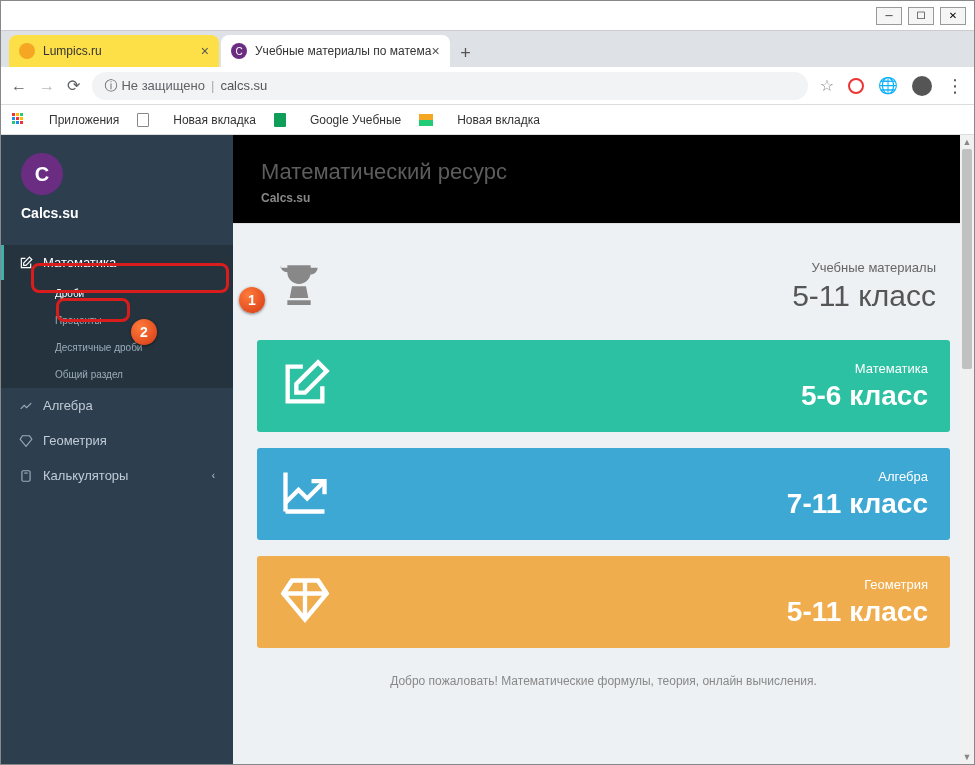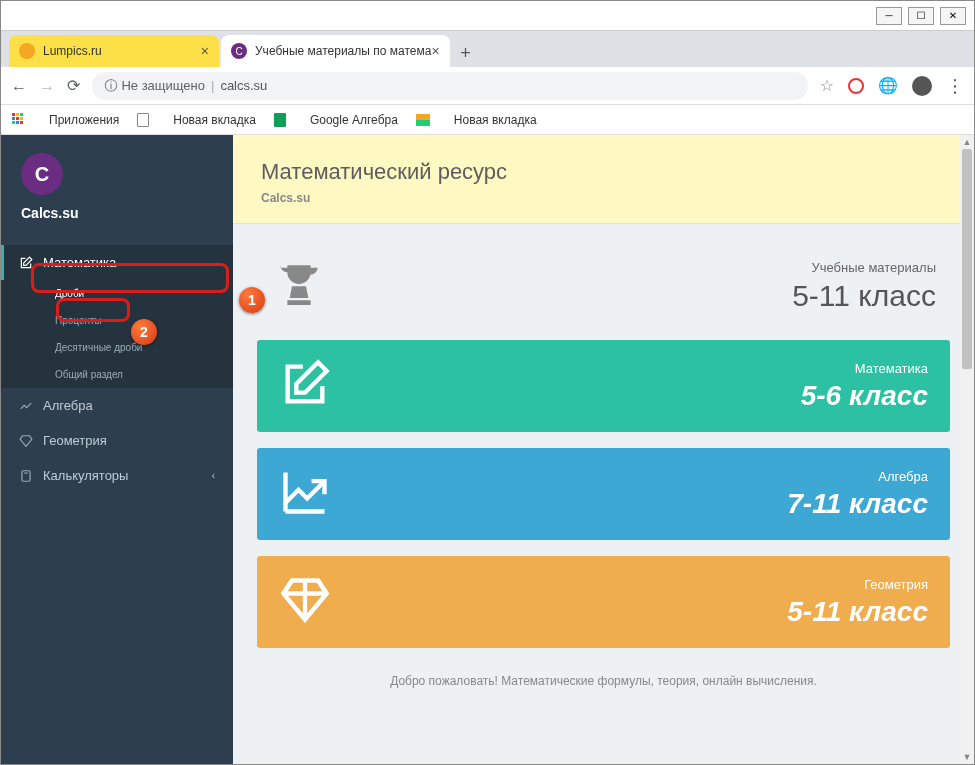--- a/index.html
+++ b/index.html
@@ -49,36 +49,36 @@
 .nav-item { padding: 10px 18px; font-size:13px; color:#c0ccd6; display:flex; align-items:center; gap:10px; cursor:pointer; position:relative; }
 .nav-item.active { background:#25333f; color:#fff; border-left:3px solid #3fb0ac; padding-left:15px; }
 .nav-item .chev { margin-left:auto; font-size:10px; }
 .subnav { background:#25333f; }
 .sub-item { padding: 8px 18px 8px 54px; font-size:10px; color:#9aacb9; cursor:pointer; }
 .sub-item.hl { color:#fff; }
 
 .nav-icon-box { width:14px; height:14px; display:inline-flex; align-items:center; justify-content:center; }
 
 .content { flex:1; background:#eef1f4; overflow:auto; position:relative; }
-.hdr { background:#fef9c3; padding: 24px 40px 18px 28px; border-bottom:1px solid #e0e0e0; }
+.hdr { background:#000000; padding: 24px 40px 18px 28px; border-bottom:1px solid #e0e0e0; }
 .hdr h1 { font-size:22px; font-weight:normal; color:#5d5d5d; margin-bottom:6px; }
 .hdr .sub { font-size:12px; color:#888; font-weight:bold; }
 
 .body { padding: 24px; }
 .hero { display:flex; align-items:center; justify-content:space-between; padding: 8px 14px 24px 14px; }
 .hero-icon { color:#888; }
 .hero-text { text-align:right; color:#666; }
 .hero-text .small { font-size:13px; margin-bottom:4px; }
 .hero-text .big { font-size:30px; color:#555; }
 
 .card { border-radius:3px; padding:18px 22px; color:#fff; display:flex; align-items:center; justify-content:space-between; margin-bottom:16px; }
 .card .card-icon { flex-shrink:0; }
 .card .card-text { text-align:right; }
 .card .ct-small { font-size:13px; margin-bottom:4px; }
-.card .ct-big { font-size:28px; font-weight:bold;font-style:italic; }
+.card .ct-big { font-size:28px; font-weight:bold; }
 .card.green { background:#2bc1a2; }
 .card.blue { background:#3da8d4; }
 .card.orange { background:#f0ad4e; }
 
 .footer-text { text-align:center; font-size:12px; color:#888; padding:10px; }
 
 .scrollbar { position:absolute; right:0; top:0; bottom:0; width:14px; background:#f1f1f1; }
 .scroll-thumb { position:absolute; left:2px; right:2px; top:14px; height:220px; background:#c1c1c1; border-radius:2px; }
 .scroll-arrow { position:absolute; left:0; right:0; height:14px; display:flex; align-items:center; justify-content:center; font-size:9px; color:#888; }
 
@@ -146,21 +146,21 @@
           <span style="background:#e33"></span>
       </span>
       <span>Приложения</span>
     </div>
     <div class="bk">
       <span class="doc-icon"></span>
       <span>Новая вкладка</span>
     </div>
     <div class="bk">
       <span class="sheets-icon"></span>
-      <span>Google Алгебра</span>
+      <span>Google Учебные</span>
     </div>
     <div class="bk">
       <span style="width:14px;height:12px;background:linear-gradient(#f5a623 50%,#2c7 50%);"></span>
       <span>Новая вкладка</span>
     </div>
   </div>
 
   <div class="page">
 
     <div class="sidebar">

